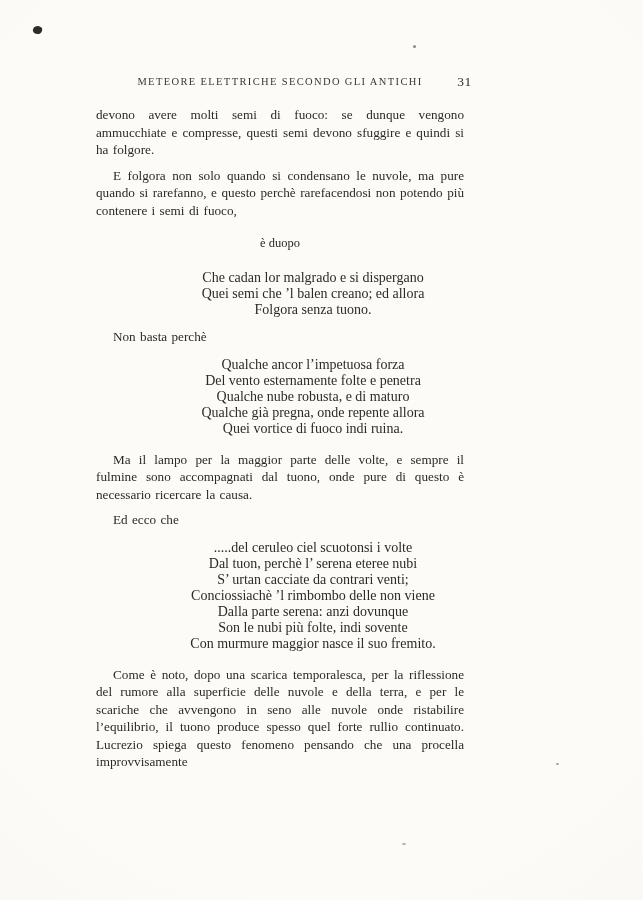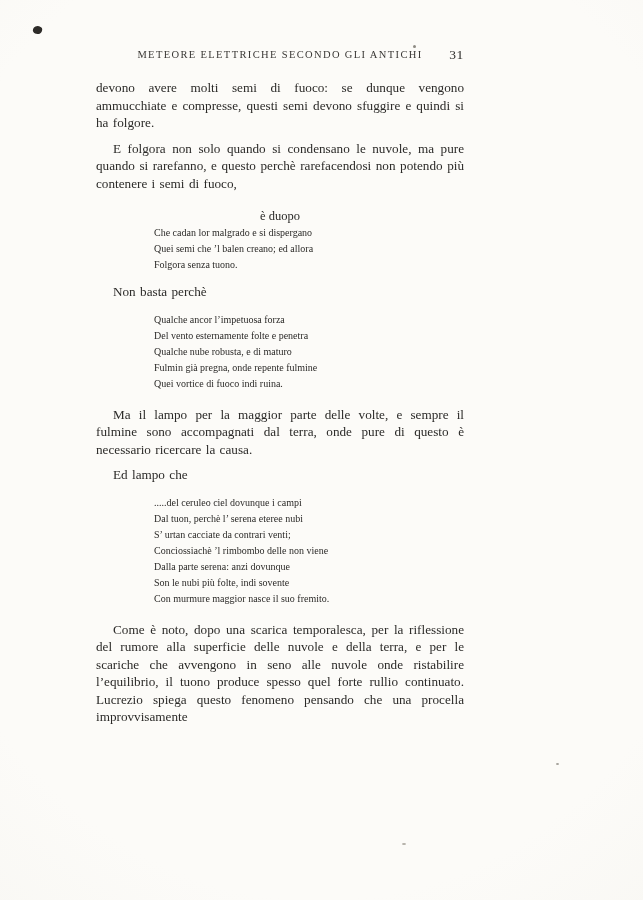--- a/index.html
+++ b/index.html
@@ -45,39 +45,39 @@
   }
   .speck-4 {
     left: 402px; top: 843px;
     width: 4px; height: 2px;
     border-radius: 50%;
     background: #b2afa7;
   }
 
   .content {
     position: relative;
-    padding-top: 49px;
+    padding-top: 76px;
   }
   .running-head {
     position: relative;
     width: 384px;
     margin-left: 88px;
     height: 16px;
   }
   .running-title {
     display: block;
     text-align: center;
     font-size: 10.5px;
     letter-spacing: 0.13em;
     color: #3a3835;
     white-space: nowrap;
   }
   .page-number {
     position: absolute;
-    right: 8px;
+    right: 0;
     top: -2px;
     font-size: 13.5px;
     letter-spacing: 0.05em;
     color: #2b2a28;
   }
 
   .text-block {
     width: 384px;
     margin: 14px 0 0 88px;
     font-size: 13.2px;
@@ -92,24 +92,24 @@
   .para.noindent {
     text-indent: 0;
   }
   .centered-line {
     margin: 16px 0 0 0;
     text-align: center;
     font-size: 12.5px;
     line-height: 16px;
   }
   .verse {
-    margin: 1px 0 14px 66px;
-    font-size: 10px;
+    margin: 19px 0 14px 66px;
+    font-size: 14px;
     line-height: 16px;
-    text-align: left;
+    text-align: center;
   }
   .verse.tail-gap {
     margin-bottom: 10px;
   }
   .vline {
     white-space: nowrap;
   }
   .standalone {
     margin-top: 2px;
   }
@@ -147,30 +147,30 @@
         <div class="vline">Quei semi che ’l balen creano; ed allora</div>
         <div class="vline">Folgora senza tuono.</div>
       </div>
 
       <p class="para standalone">Non basta perchè</p>
 
       <div class="verse before-gap">
         <div class="vline">Qualche ancor l’impetuosa forza</div>
         <div class="vline">Del vento esternamente folte e penetra</div>
         <div class="vline">Qualche nube robusta, e di maturo</div>
-        <div class="vline">Fulmin già pregna, onde repente fulmine</div>
+        <div class="vline">Qualche già pregna, onde repente allora</div>
         <div class="vline">Quei vortice di fuoco indi ruina.</div>
       </div>
 
-      <p class="para">Ma il lampo per la maggior parte delle volte, e sempre il fulmine sono accompagnati dal terra, onde pure di questo è necessario ricercare la causa.</p>
+      <p class="para">Ma il lampo per la maggior parte delle volte, e sempre il fulmine sono accompagnati dal tuono, onde pure di questo è necessario ricercare la causa.</p>
 
-      <p class="para">Ed lampo che</p>
+      <p class="para">Ed ecco che</p>
 
       <div class="verse before-gap">
-        <div class="vline">.....del ceruleo ciel dovunque i campi</div>
+        <div class="vline">.....del ceruleo ciel scuotonsi i volte</div>
         <div class="vline">Dal tuon, perchè l’ serena eteree nubi</div>
         <div class="vline">S’ urtan cacciate da contrari venti;</div>
         <div class="vline">Conciossiachè ’l rimbombo delle non viene</div>
         <div class="vline">Dalla parte serena: anzi dovunque</div>
         <div class="vline">Son le nubi più folte, indi sovente</div>
         <div class="vline">Con murmure maggior nasce il suo fremito.</div>
       </div>
 
       <p class="para">Come è noto, dopo una scarica temporalesca, per la riflessione del rumore alla superficie delle nuvole e della terra, e per le scariche che avvengono in seno alle nuvole onde ristabilire l’equilibrio, il tuono produce spesso quel forte rullio continuato. Lucrezio spiega questo fenomeno pensando che una procella improvvisamente</p>
 

